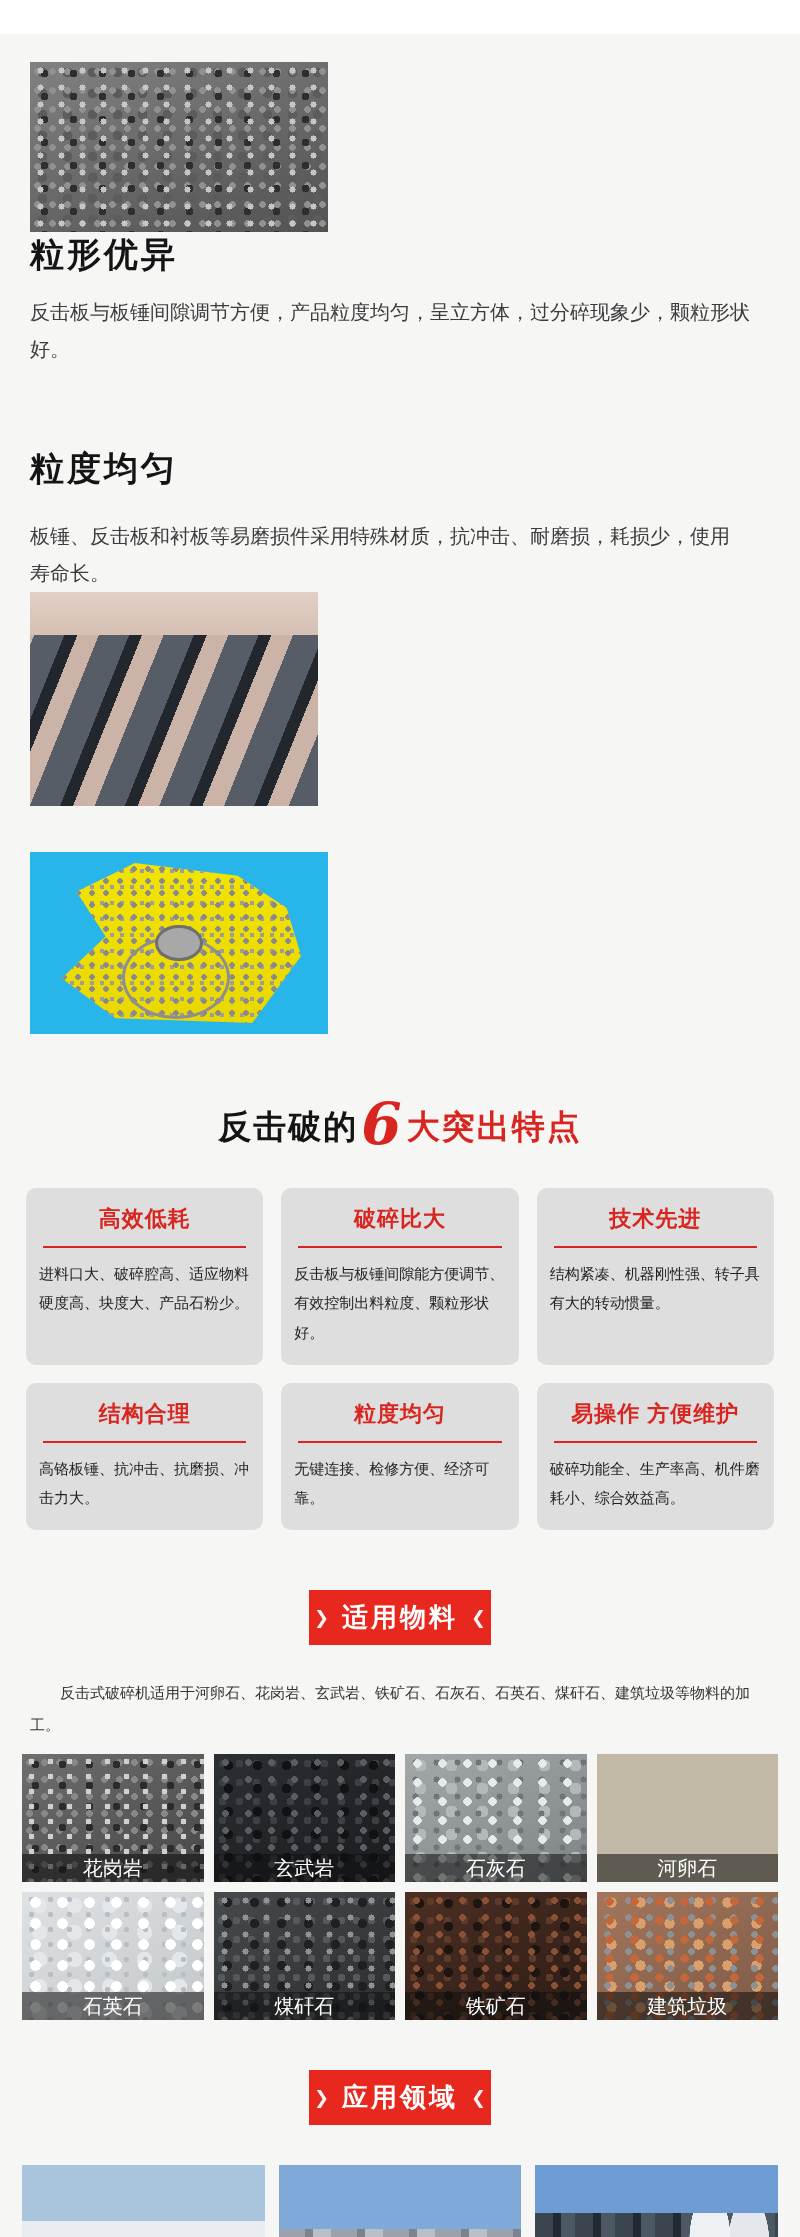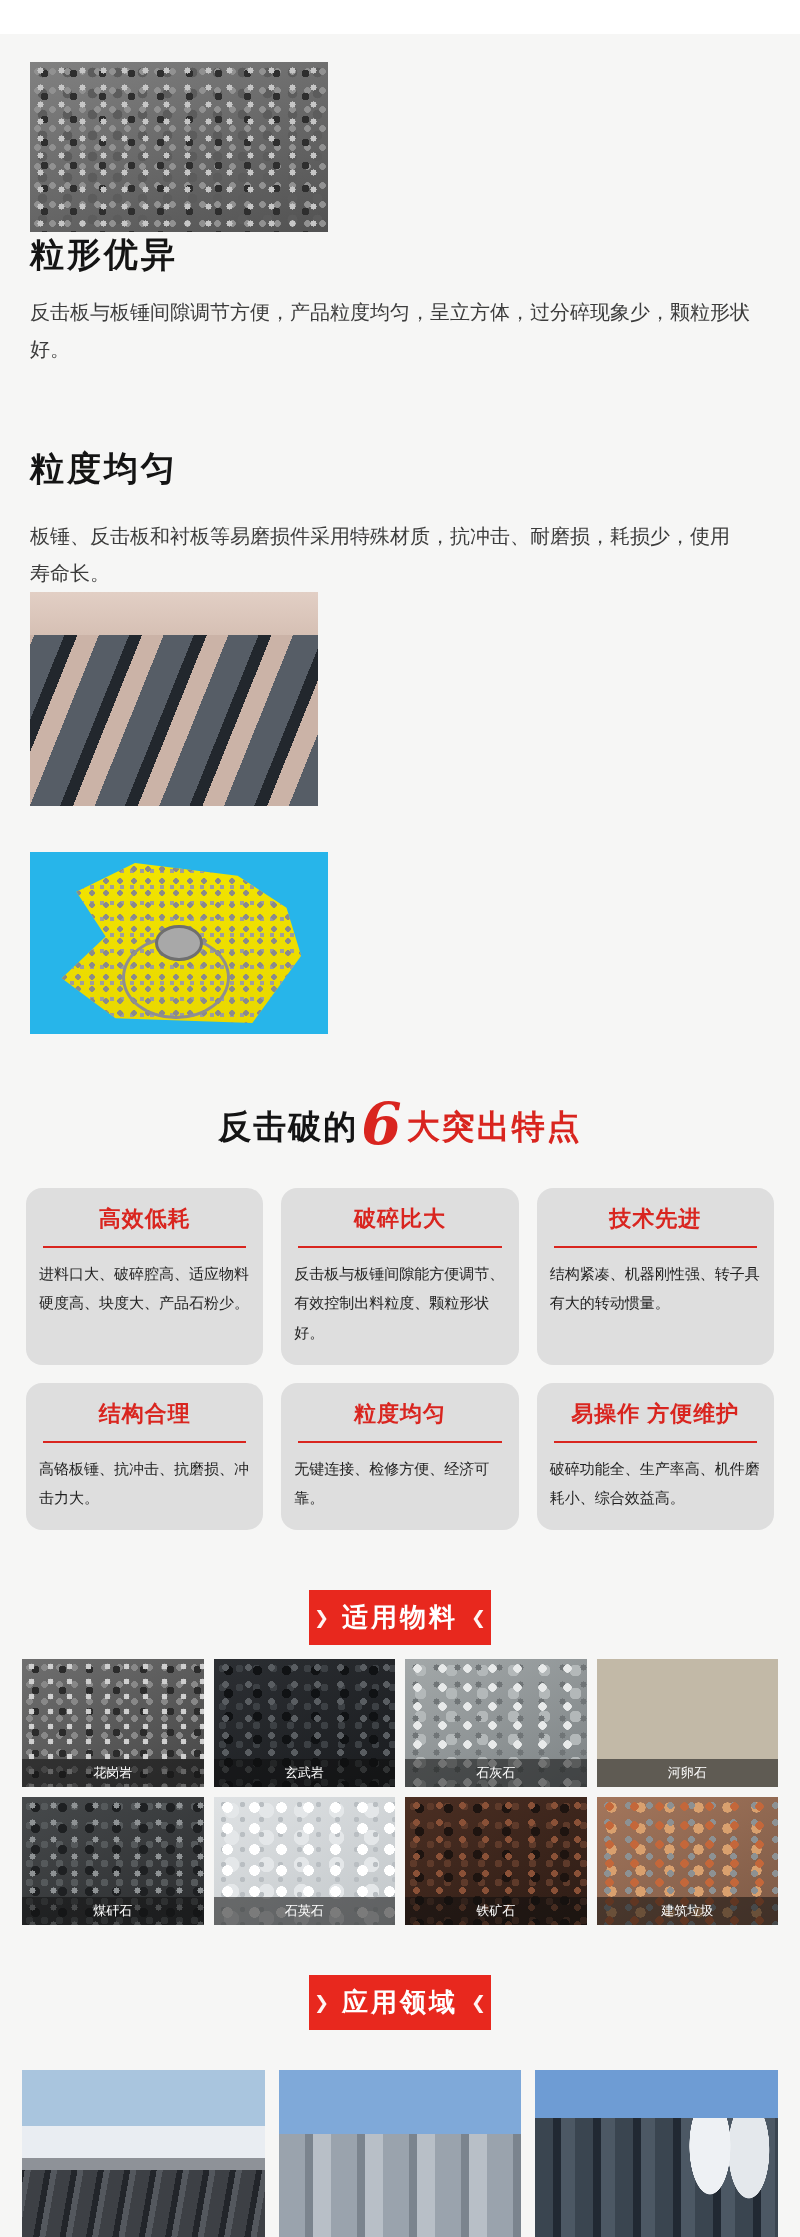--- a/index.html
+++ b/index.html
@@ -57,21 +57,21 @@
   
   .big-heading { margin-top:56px; text-align:center; font-weight:bold;
     font-size:33px; color:#141414; letter-spacing:2px; }
   .big-heading .num { color:#d9251f; font-size:58px; font-style:italic;
     font-family:"DejaVu Serif",serif; margin:0 3px; vertical-align:-6px; }
   .big-heading .suffix { color:#d9251f; }
 
   
   .cards { display:grid; grid-template-columns:repeat(3, 1fr); gap:18px;
     padding:0 26px; margin-top:30px; }
-  .card { background:#dedede; border-radius:16px; padding:16px 13px 18px; min-height:142px; }
+  .card { background:#dedede; border-radius:10px; padding:16px 13px 18px; min-height:142px; }
   .card-title { color:#d9251f; font-size:22px; font-weight:bold; text-align:center;
     letter-spacing:1px; white-space:nowrap; }
   .card-rule { height:2px; background:#d9251f; margin:12px 4px 11px; }
   .card-text { font-size:15px; color:#1f1f1f; line-height:1.95; }
 
   
   .ribbon { width:182px; margin:60px auto 0; background:#e8281e; color:#fff;
     text-align:center; font-size:26px; font-weight:bold; letter-spacing:3px;
     padding:10px 0; position:relative; }
   .ribbon .chev { position:absolute; top:50%; transform:translateY(-50%);
@@ -80,21 +80,21 @@
   .ribbon2 { margin-top:50px; }
 
   .materials-intro { margin:32px 30px 0; font-size:15px; color:#333;
     line-height:2.1; text-indent:2em; }
 
   
   .materials-grid { display:grid; grid-template-columns:repeat(4,1fr); gap:10px;
     padding:0 22px; margin-top:14px; }
   .mat { position:relative; height:128px; overflow:hidden; }
   .mat-label { position:absolute; left:0; right:0; bottom:0; height:28px; line-height:28px;
-    background:rgba(15,15,15,.55); color:#fff; text-align:center; font-size:13px; }
+    background:rgba(15,15,15,.55); color:#fff; text-align:center; font-size:20px; }
 
   .mat-granite   { background-image:
       radial-gradient(circle,#cfcfcf 24%,transparent 25%),
       radial-gradient(circle,#2b2b2b 22%,transparent 23%),
       radial-gradient(circle,#888 28%,transparent 29%),
       linear-gradient(150deg,#6f6f6f,#464646);
     background-size:19px 15px,27px 21px,15px 17px,100% 100%; }
   .mat-basalt    { background-image:
       radial-gradient(circle,#595d61 24%,transparent 25%),
       radial-gradient(circle,#101214 26%,transparent 27%),
@@ -246,39 +246,40 @@
       <div class="card-text">破碎功能全、生产率高、机件磨耗小、综合效益高。</div>
     </div>
   </div>
 
   <div class="ribbon">
     <span class="chev chev-left">❯</span>
     <span>适用物料</span>
     <span class="chev chev-right">❮</span>
   </div>
 
+  <div class="materials-intro">反击式破碎机适用于河卵石、花岗岩、玄武岩、铁矿石、石灰石、石英石、煤矸石、建筑垃圾等物料的加工。</div>
 
   <div class="materials-grid">
     <div class="mat mat-granite">
       <div class="mat-label">花岗岩</div>
     </div>
     <div class="mat mat-basalt">
       <div class="mat-label">玄武岩</div>
     </div>
     <div class="mat mat-limestone">
       <div class="mat-label">石灰石</div>
     </div>
     <div class="mat mat-pebble">
       <div class="mat-label">河卵石</div>
     </div>
+    <div class="mat mat-quartz">
+      <div class="mat-label">石英石</div>
+    </div>
     <div class="mat mat-gangue">
       <div class="mat-label">煤矸石</div>
-    </div>
-    <div class="mat mat-quartz">
-      <div class="mat-label">石英石</div>
     </div>
     <div class="mat mat-ironore">
       <div class="mat-label">铁矿石</div>
     </div>
     <div class="mat mat-waste">
       <div class="mat-label">建筑垃圾</div>
     </div>
   </div>
 
   <div class="ribbon ribbon2">

